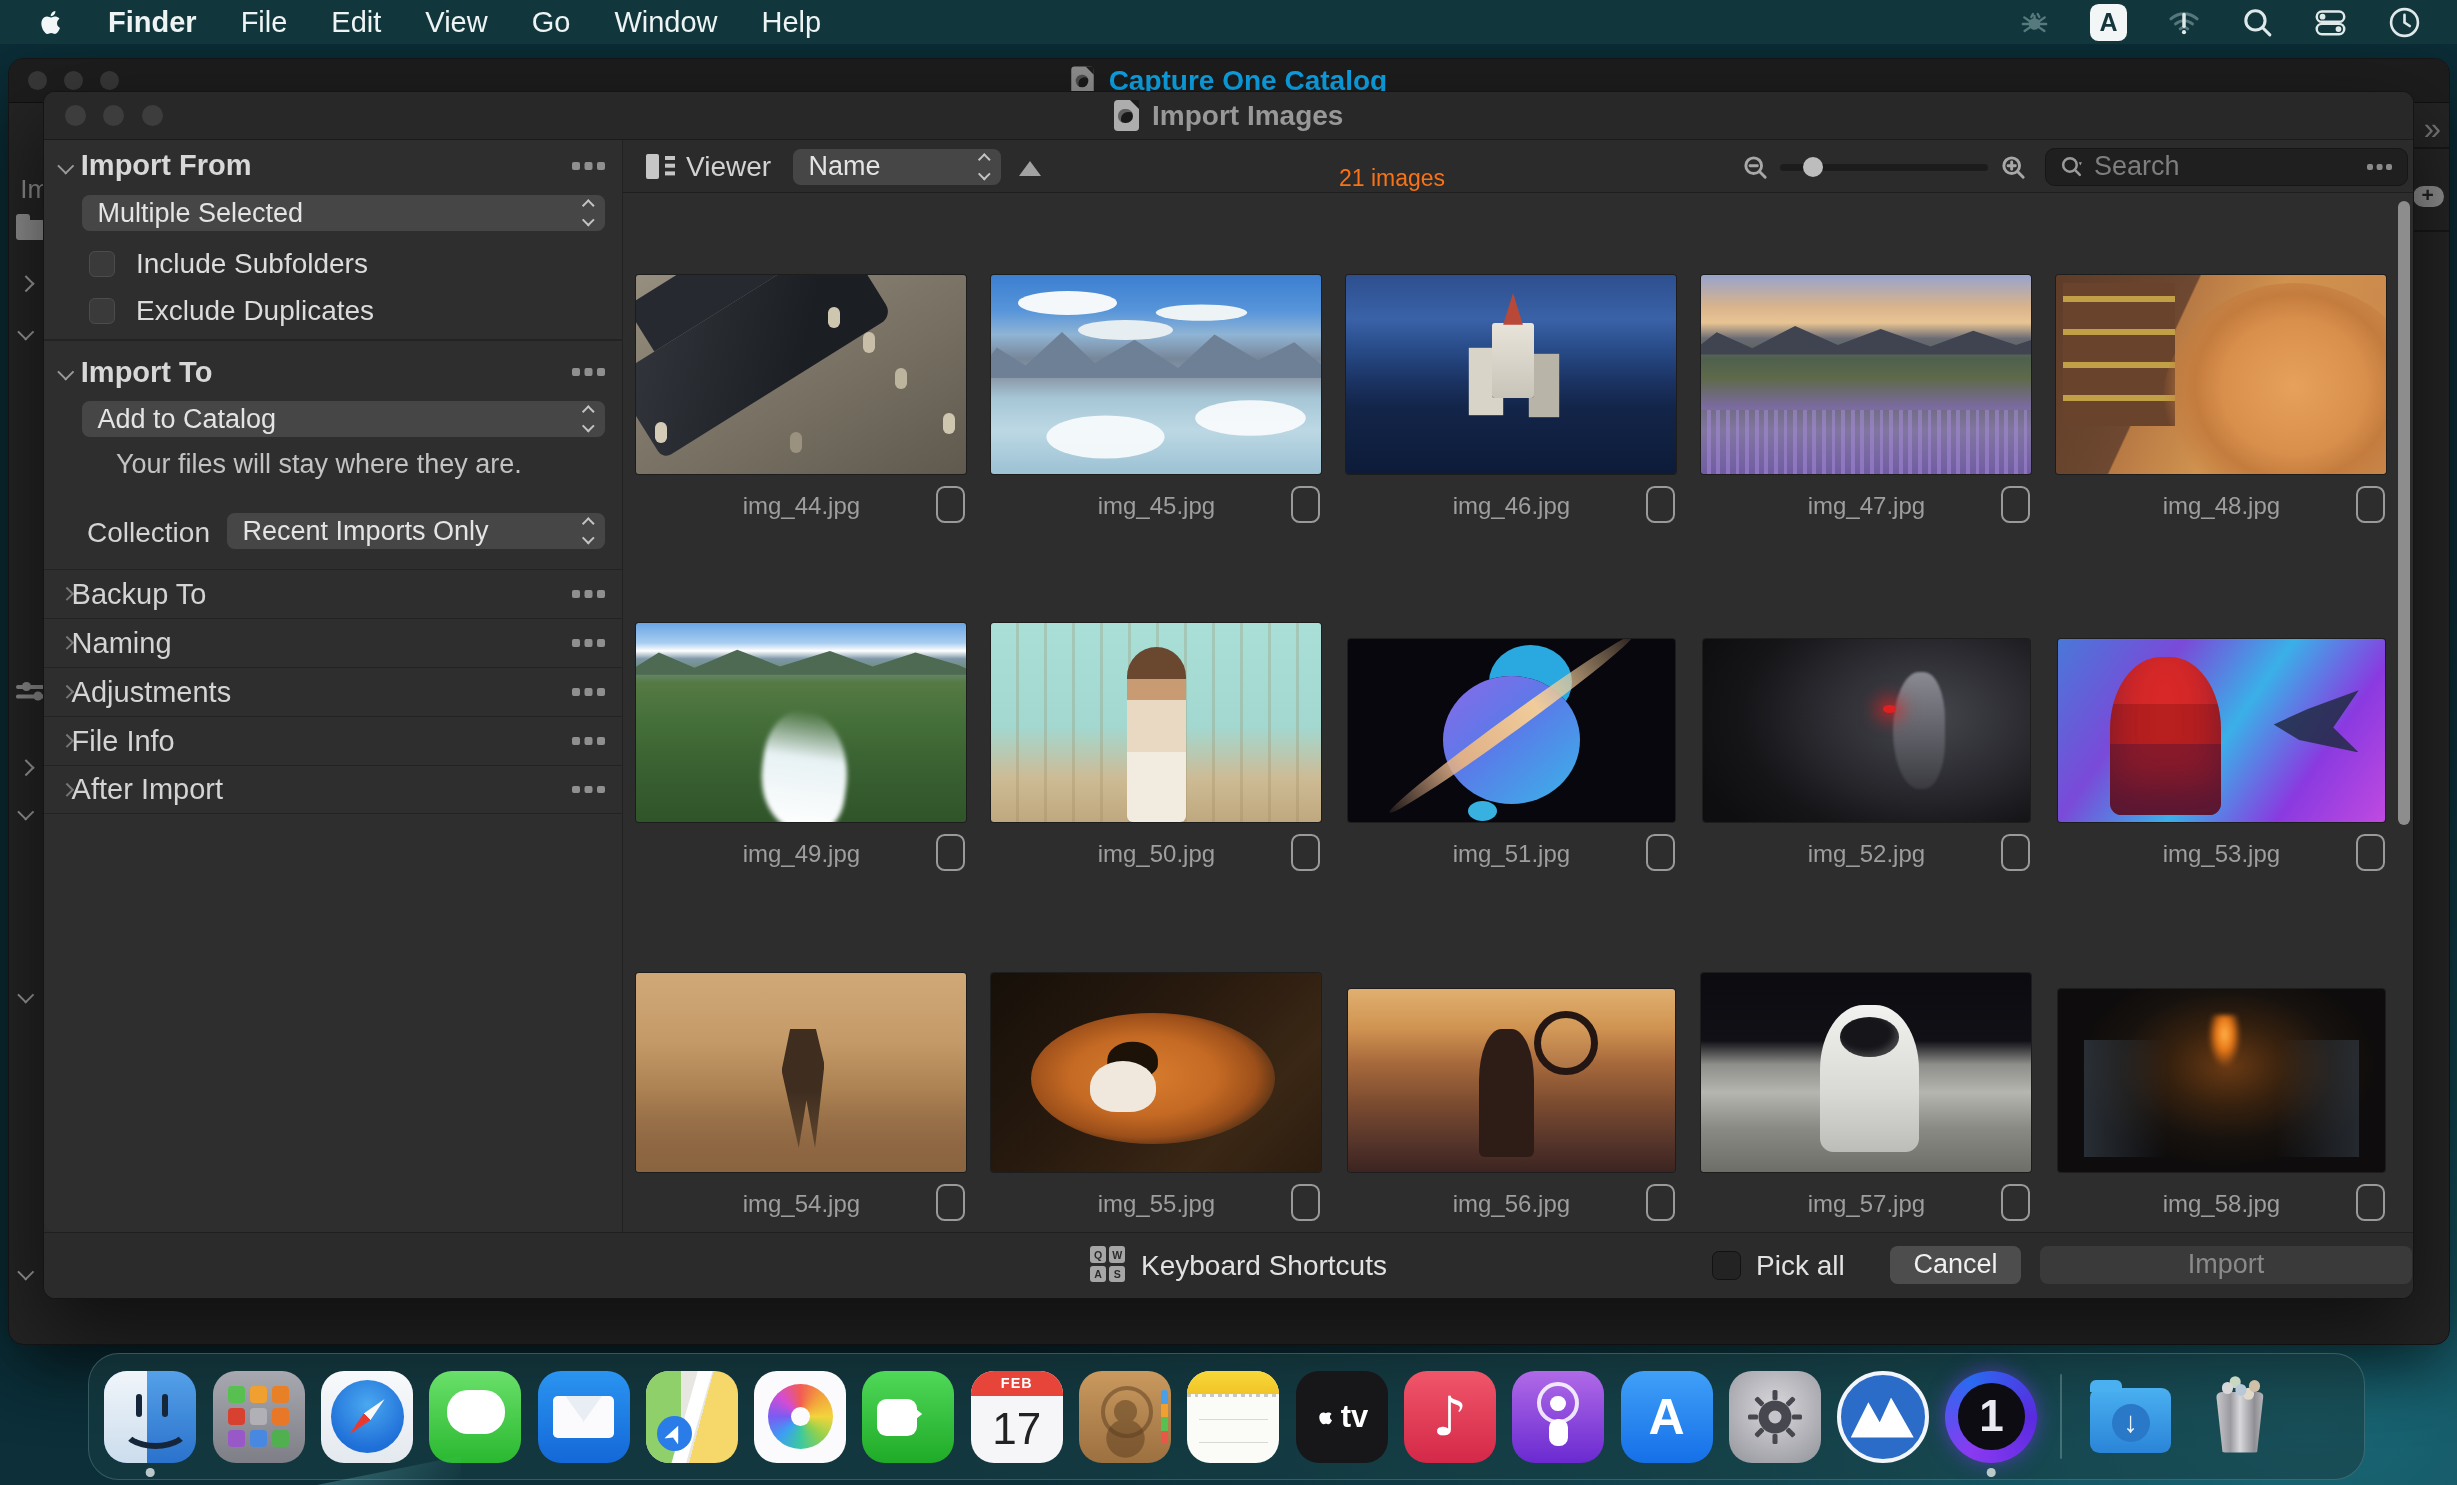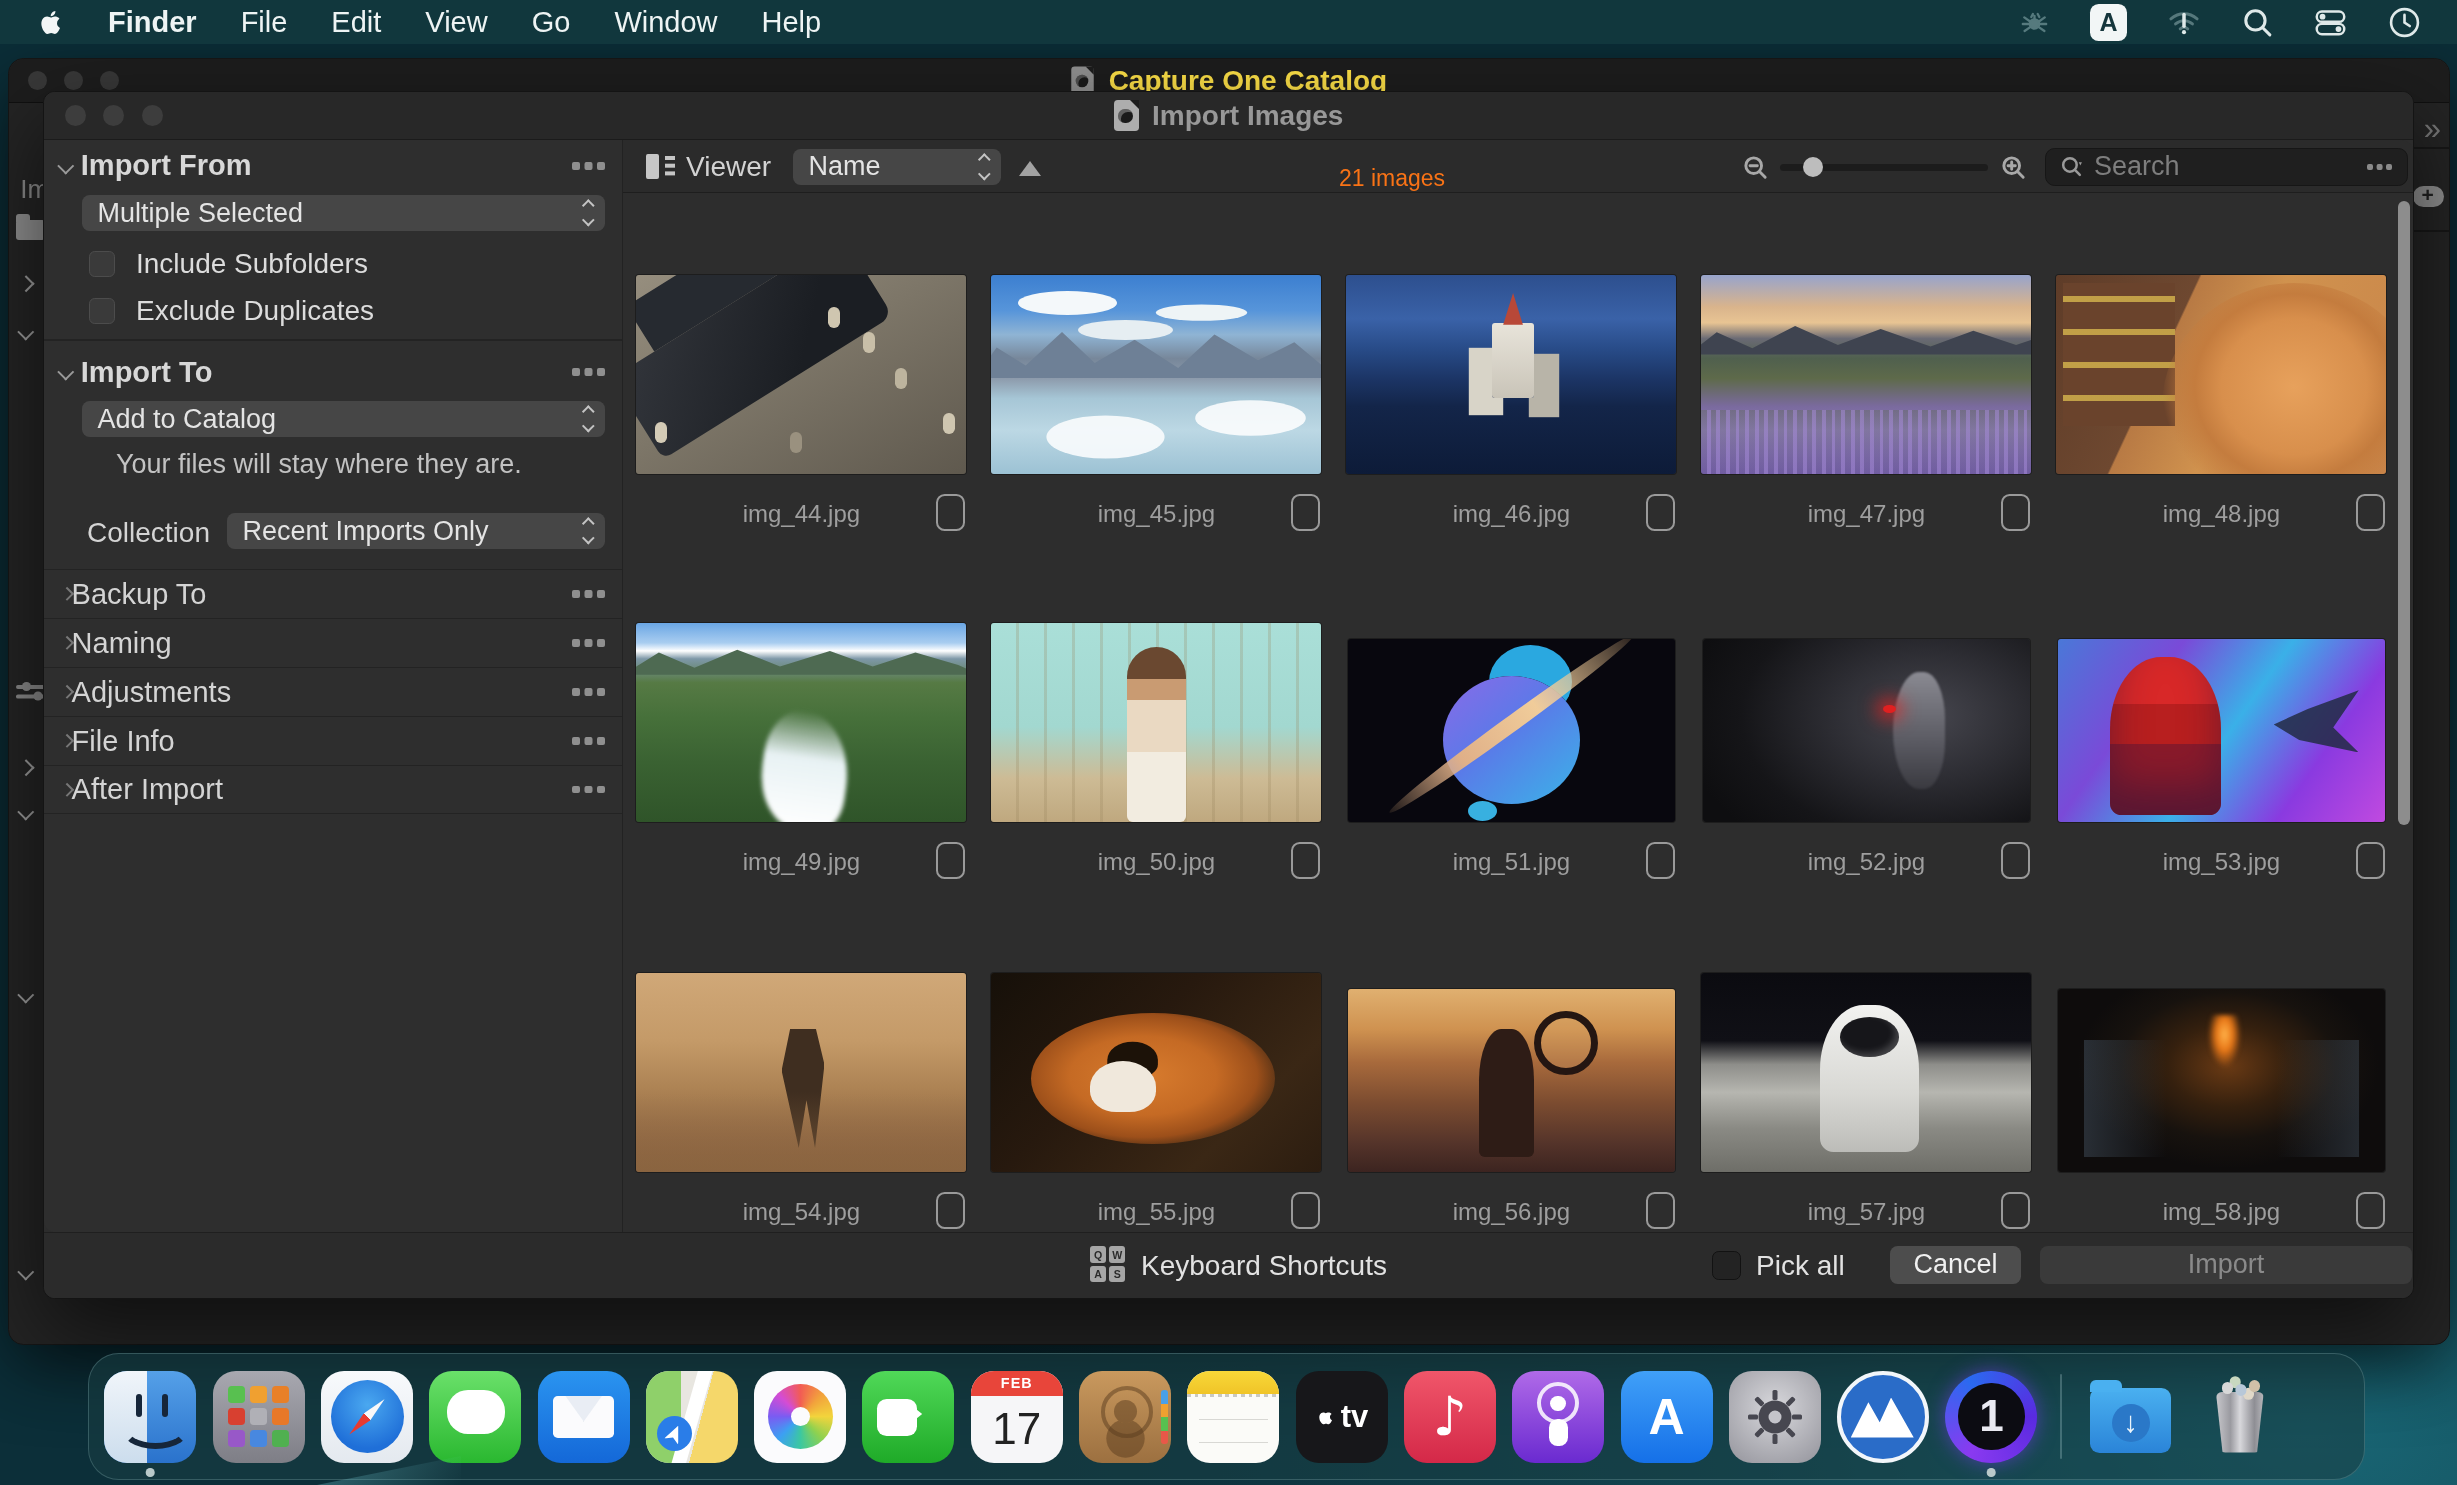--- a/index.html
+++ b/index.html
@@ -13,21 +13,21 @@
 .menubar li{cursor:default}
 .menubar li.bold{font-weight:700}
 .mb-status{margin-left:auto;display:flex;align-items:center;gap:38px}
 .abox{width:37px;height:37px;background:#f2f6f6;border-radius:8.6px;display:flex;align-items:center;justify-content:center;font-weight:700;font-size:25px;color:#15363c}
 
 .catalog{position:absolute;left:7.7px;top:58px;width:2442px;height:1287px;background:#242424;border-radius:15.4px;box-shadow:0 23px 67px rgba(0,0,0,.5);border:1px solid #161616}
 .cat-titlebar{position:relative;height:44px;background:#1d1d1d;border-radius:15.4px 15.4px 0 0;border-bottom:1.9px solid #101010;display:flex;align-items:center;justify-content:center}
 .cat-titlebar .tl-group{position:absolute;left:19px;top:11.5px;display:flex;gap:17.3px}
 .tl{width:21px;height:21px;border-radius:50%;background:#3d3d3d}
 .tl.small{width:19px;height:19px;background:#383838}
-.wintitle{display:flex;align-items:center;gap:13.4px;font-size:28px;font-weight:600;color:#fde047}
+.wintitle{display:flex;align-items:center;gap:13.4px;font-size:28px;font-weight:600;color:#0ea5e9}
 .docic{position:relative;width:25px;height:31px;background:#adadad;border-radius:3.8px}
 .docic::before{content:'';position:absolute;right:0;top:0;border-style:solid;border-width:0 9.6px 9.6px 0;border-color:transparent #1d1d1d transparent transparent}
 .docic::after{content:'';position:absolute;left:4.8px;top:8.6px;width:14.4px;height:14.4px;border-radius:50%;background:#1a1a1a;box-shadow:inset 2.9px 2.9px 0 rgba(255,255,255,.3)}
 .cat-glyph{position:absolute;color:#8a8a8a}
 .chev{display:inline-block;width:11.5px;height:11.5px;border-right:2.9px solid #9a9a9a;border-bottom:2.9px solid #9a9a9a}
 .chev.down{transform:rotate(45deg)}
 .chev.right{transform:rotate(-45deg)}
 .chev.dim{border-color:#777}
 .strip-folder{position:absolute;width:29px;height:20px;background:#8f8f8f;border-radius:2.9px}
 .strip-folder::before{content:'';position:absolute;left:0;top:-5.8px;width:13.4px;height:7.7px;background:#8f8f8f;border-radius:2.9px 2.9px 0 0}
@@ -83,21 +83,21 @@
 .searchbox input::placeholder{color:#7e7e7e}
 .sb-dots{width:5.8px;height:5.8px;border-radius:1.9px;background:#8a8a8a;box-shadow:9.6px 0 0 #8a8a8a,19px 0 0 #8a8a8a;margin-right:21px}
 
 .grid{position:absolute;left:579px;top:101px;right:0;bottom:66px;background:#2d2d2d;overflow:hidden}
 .grow{position:absolute;left:13.4px;display:flex;gap:25px}
 .cell{width:330px;position:relative}
 .thumb-box{height:199px;display:flex;align-items:flex-end;justify-content:center}
 .thumb{position:relative;width:330px;height:199px;border-radius:2.9px;overflow:hidden;box-shadow:0 0 0 1px rgba(0,0,0,.35)}
 .thumb.short{width:327px;height:183px}
 .thumb::before,.thumb::after{content:'';position:absolute}
-.caption{position:relative;height:42px;margin-top:20px}
+.caption{position:relative;height:42px;margin-top:12px}
 .fname{position:absolute;left:0;right:0;top:5.8px;text-align:center;font-size:24px;color:#9e9e9e}
 .pickbox{position:absolute;right:1.9px;top:0;width:29px;height:37px;border:2.9px solid #9a9a9a;border-radius:8.6px}
 
 .t44{background:linear-gradient(150deg,#968e7e,#7d7668 45%,#5f594e 100%)}
 .t44::before{left:-6%;top:12%;width:82%;height:48%;background:linear-gradient(135deg,#33363c,#1b1e23 70%);transform:rotate(-32deg);border-radius:9.6px 29px 13.4px 9.6px;box-shadow:42px -61px 0 -7.7px #262a30}
 .t44::after{left:58%;top:16%;width:12.5px;height:21px;background:#cfc6b0;border-radius:5.8px;box-shadow:35px 25px 0 #c9bfa8,67px 61px 0 #bdb49e,-173px 115px 0 #d4cbb6,-38px 125px 0 #9a917f,115px 106px 0 #cfc6b0}
 .t45{background:linear-gradient(180deg,#3c7fd0 0%,#5795da 18%,#8fb4d4 30%,#77879a 42%,#8d9bac 52%,#a6c6d6 62%,#bcd8e4 78%,#9cc2d4 100%)}
 .t45::before{left:-5%;top:26%;width:110%;height:26%;background:#6e8096;clip-path:polygon(0 100%,6% 40%,14% 75%,24% 10%,33% 70%,44% 25%,56% 80%,66% 15%,78% 65%,88% 30%,100% 100%)}
 .t45::after{left:8%;top:8%;width:30%;height:12%;background:#f4f8fa;border-radius:50%;box-shadow:134px 9.6px 0 -3.8px #eef4f6,58px 27px 0 -1.9px #e6eef2,183px 115px 0 5.8px rgba(255,255,255,.85),38px 134px 0 9.6px rgba(250,252,253,.9)}
 .t46{background:linear-gradient(180deg,#2d4f8e 0%,#3a62a8 22%,#274a86 38%,#1c3566 52%,#132549 66%,#0d1b38 100%)}

